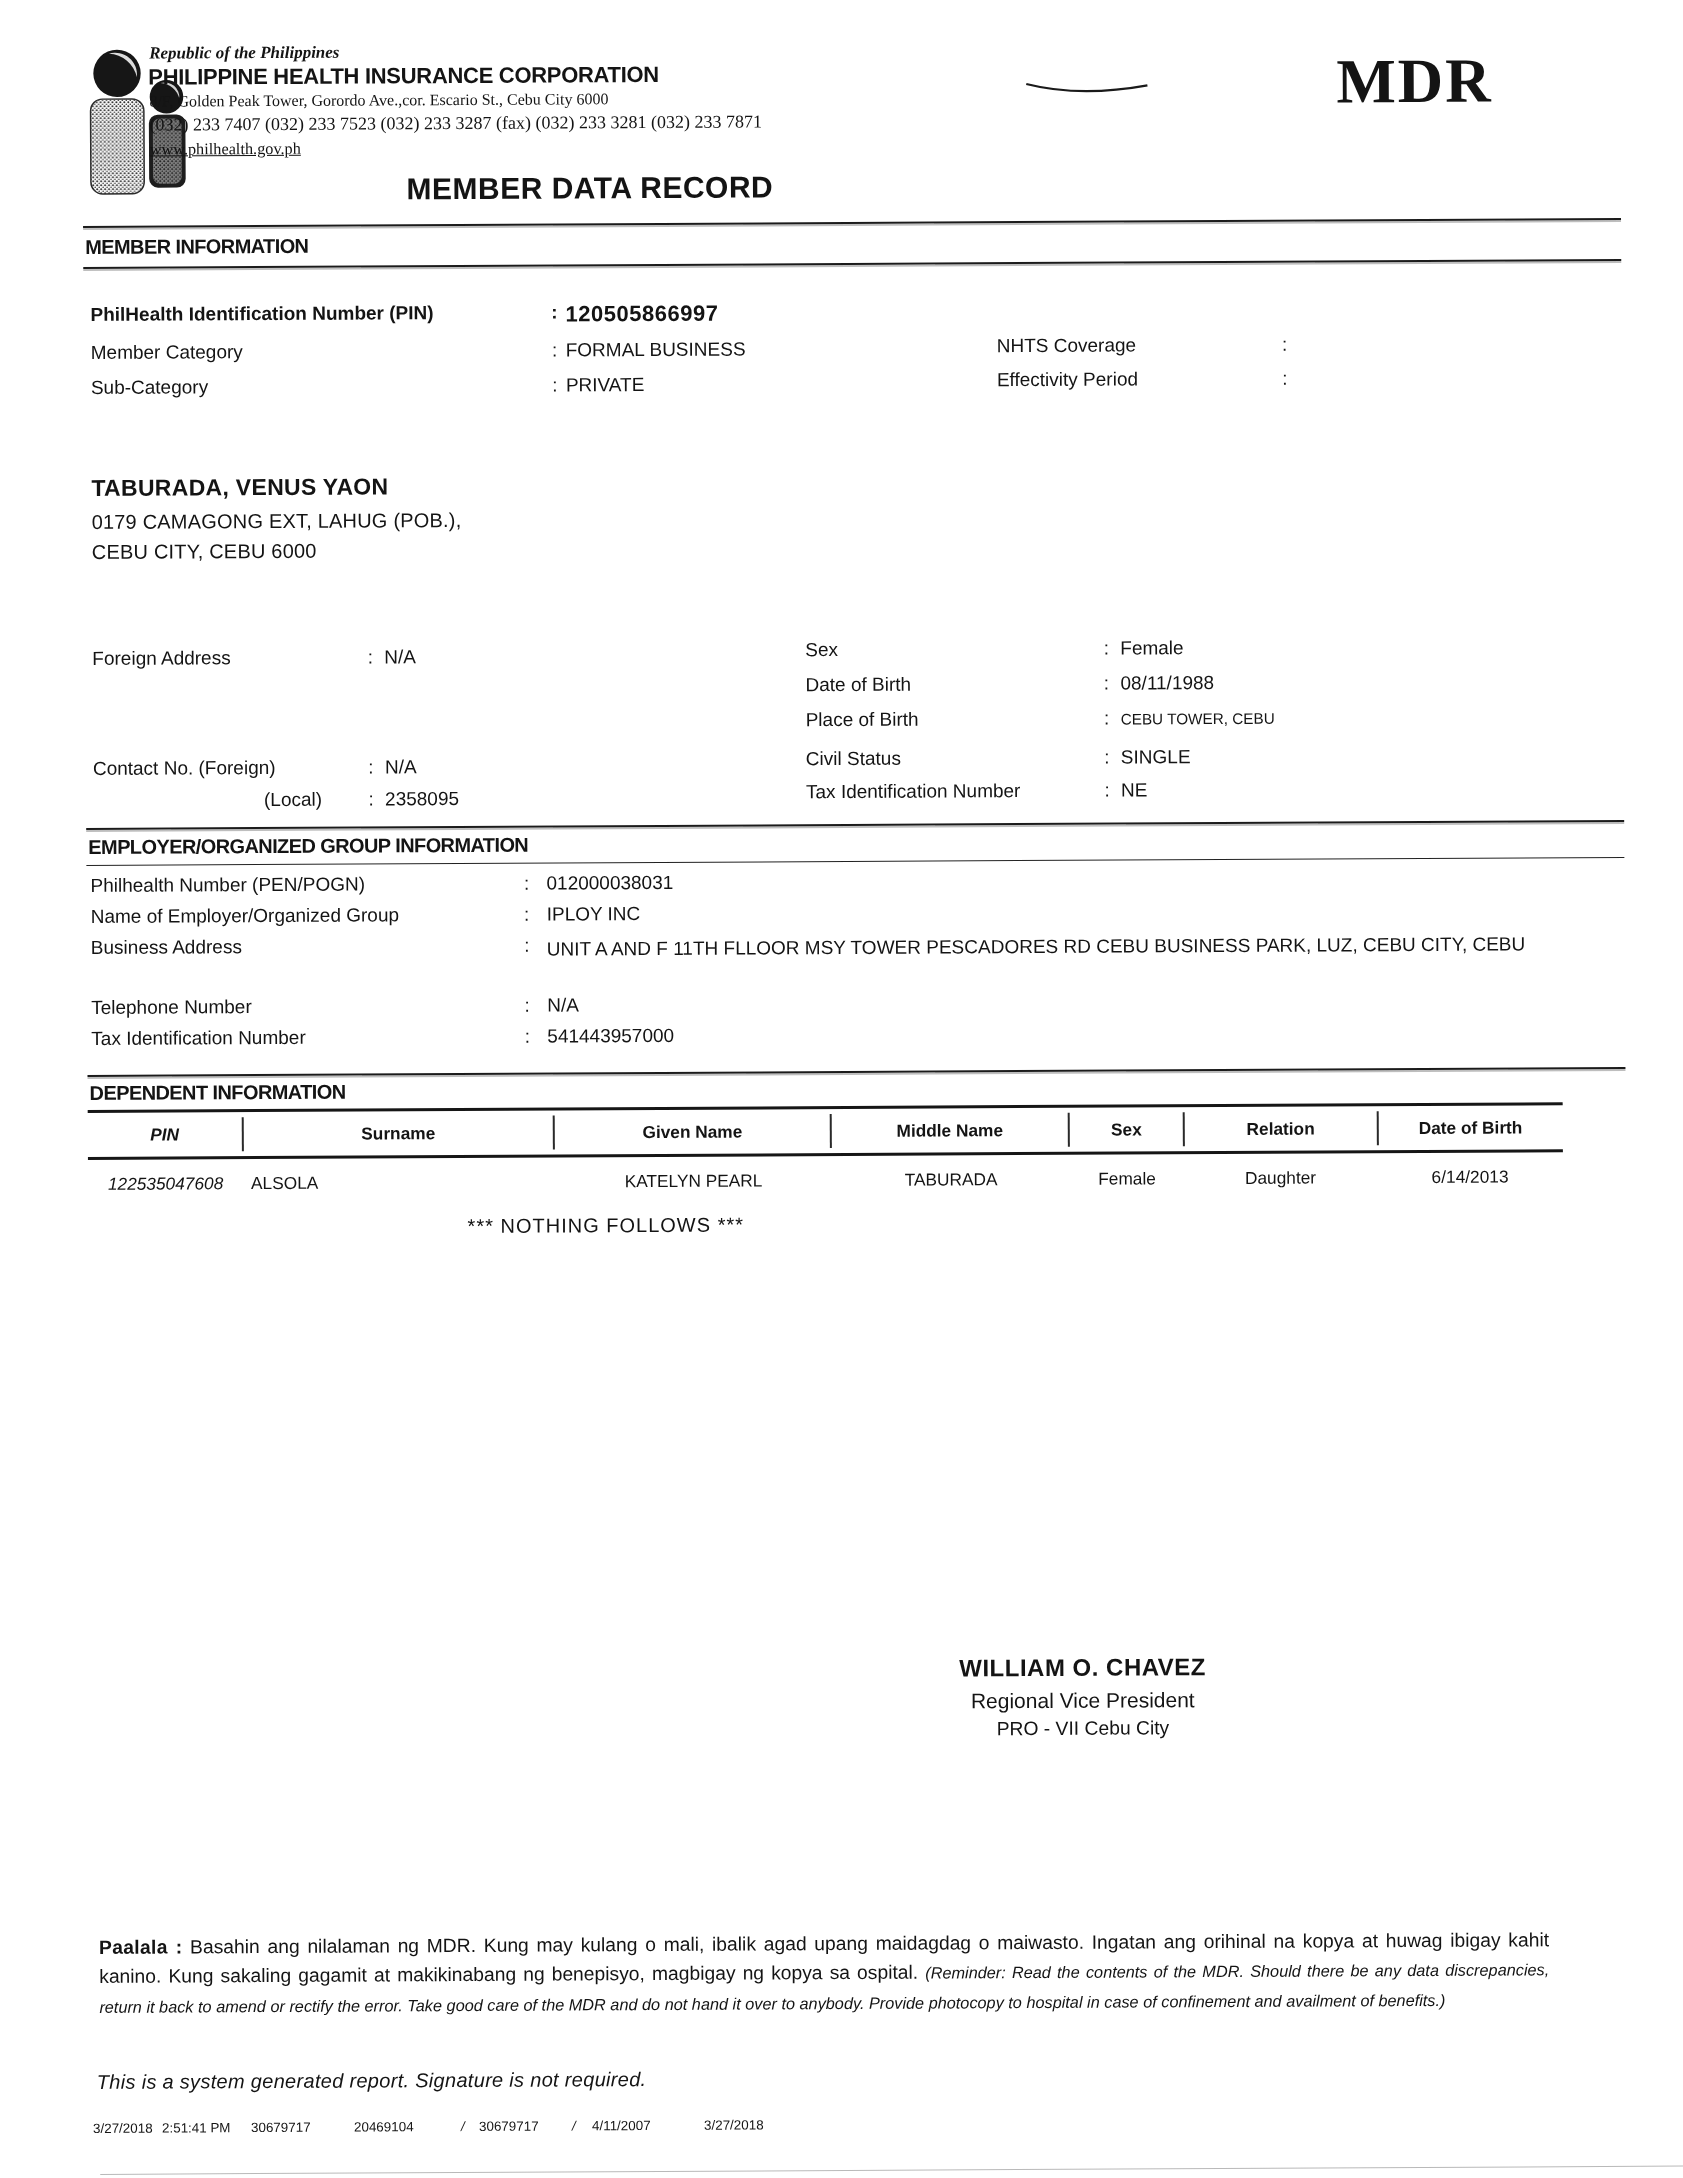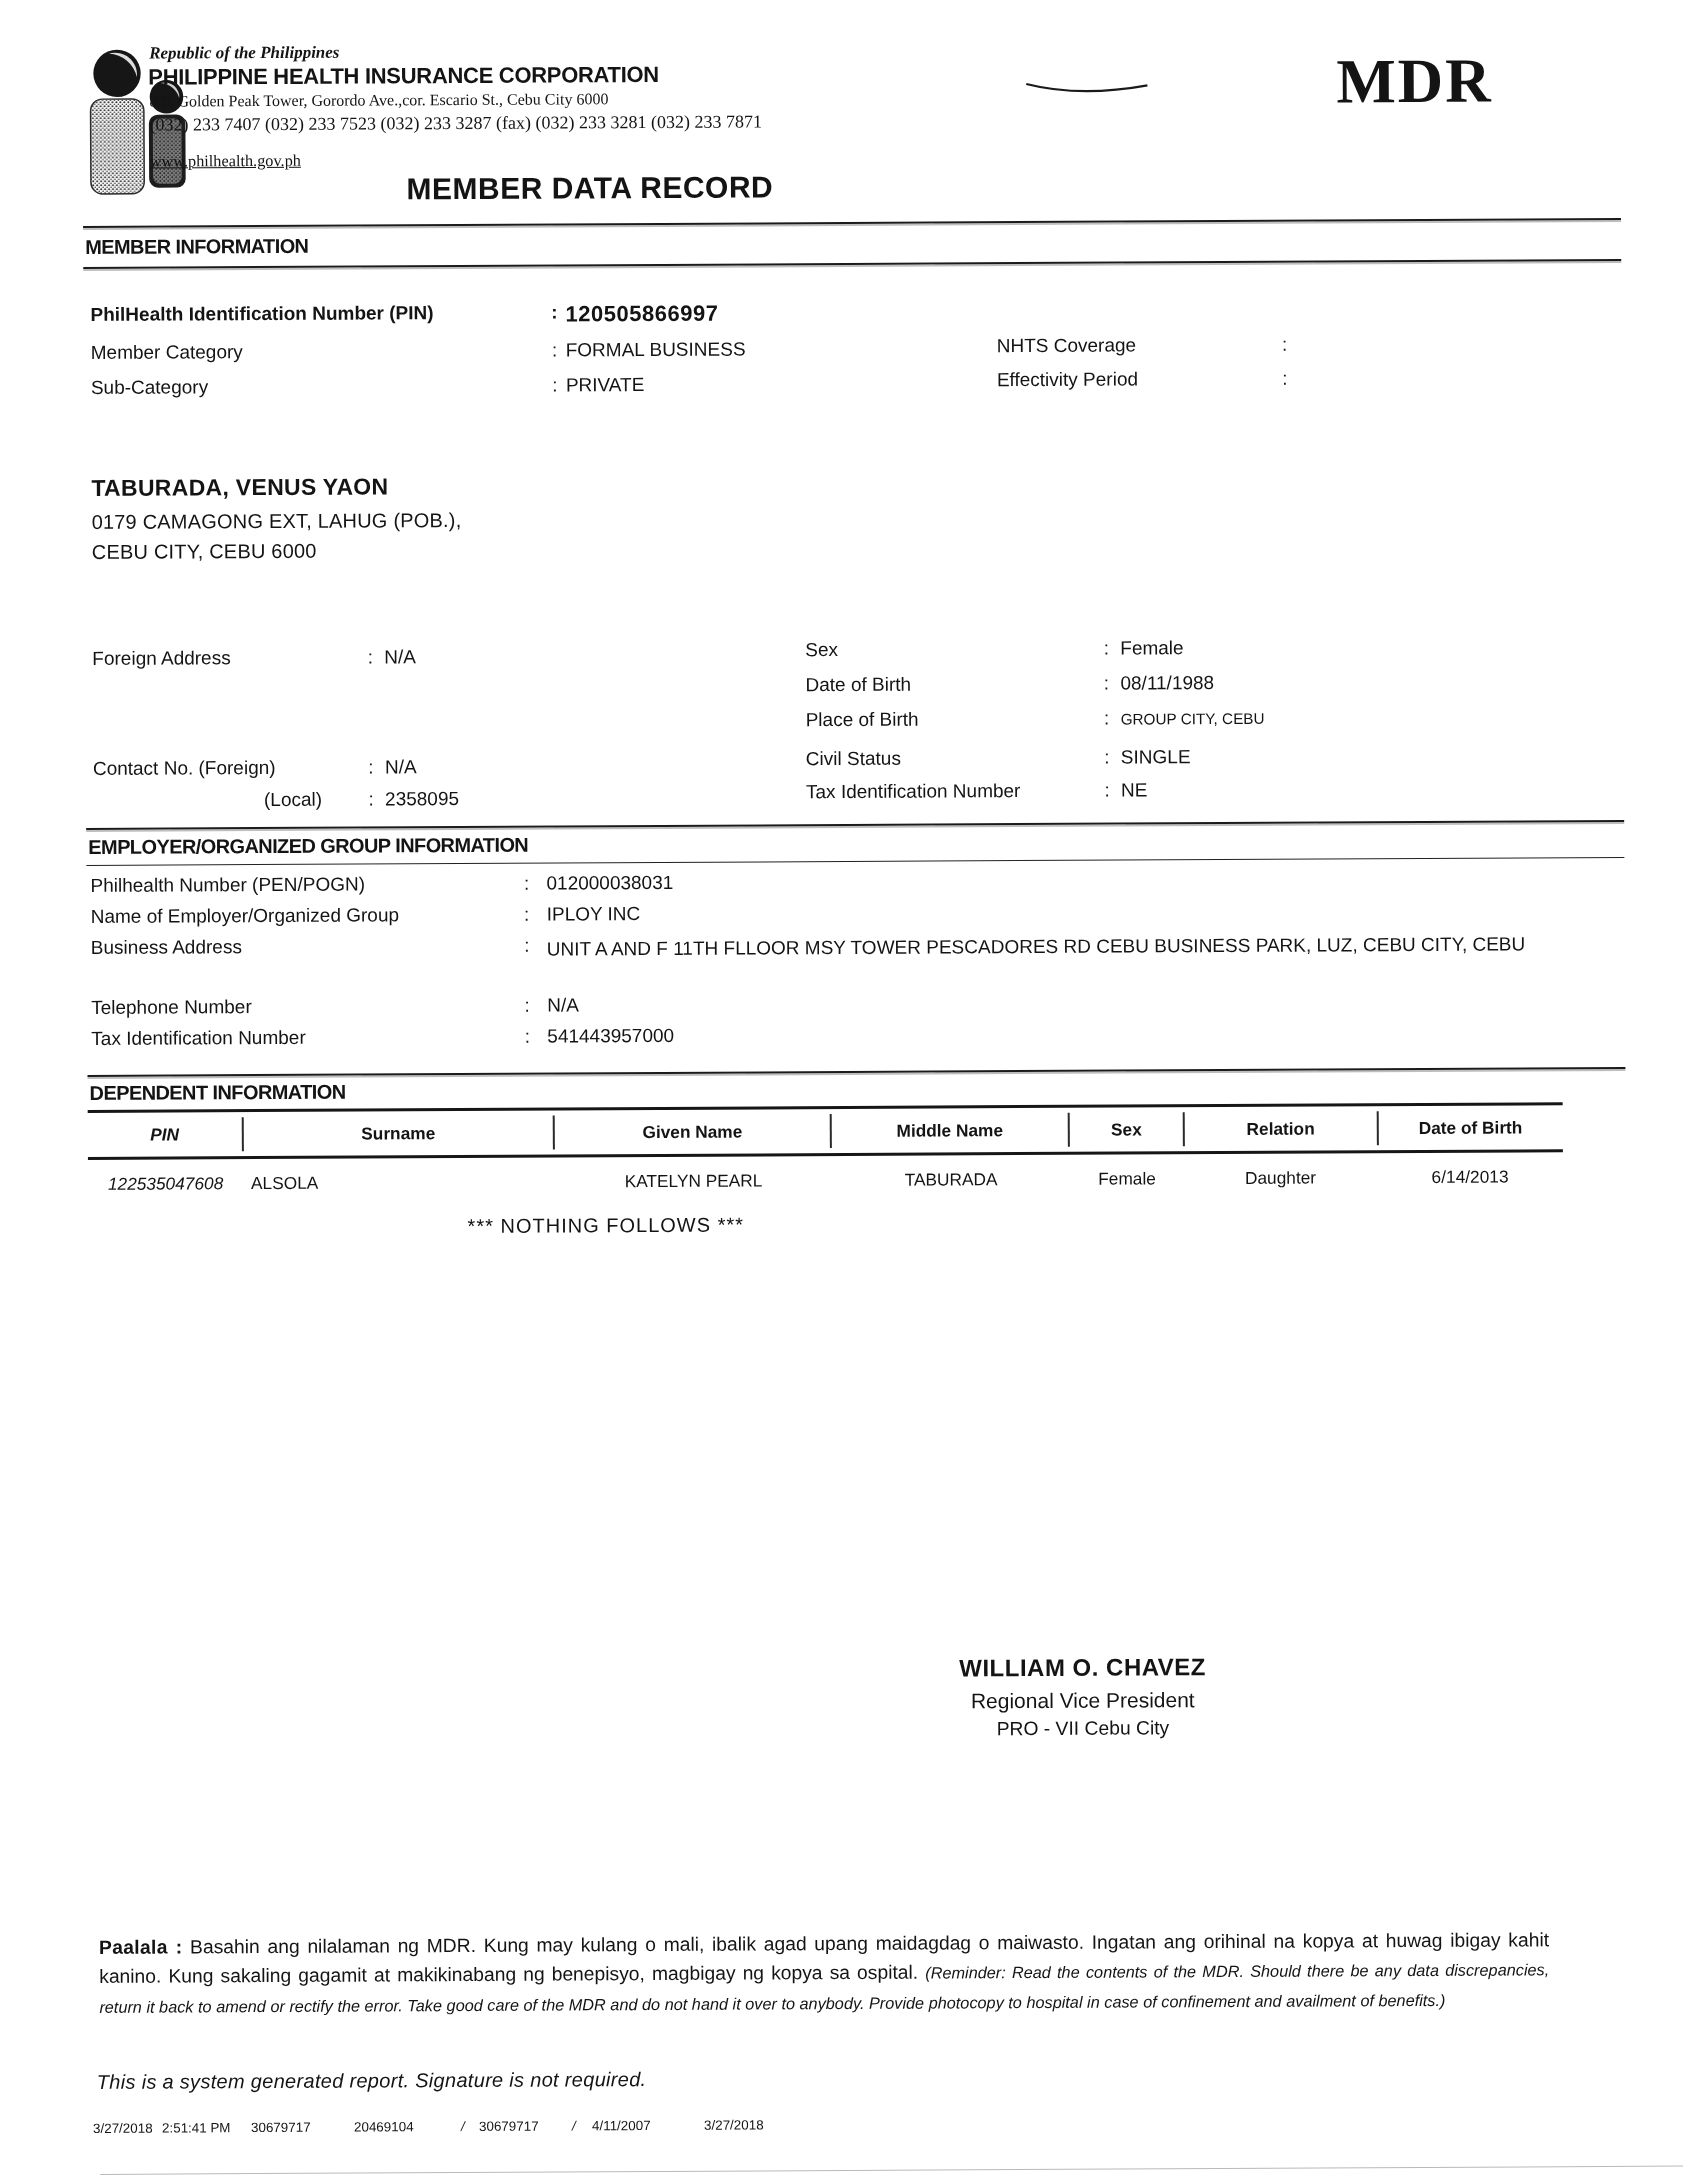--- a/index.html
+++ b/index.html
@@ -11,21 +11,21 @@
   .scan{position:absolute;inset:0;transform:rotate(-0.3deg);transform-origin:50% 45%;}
   .abs{position:absolute;}
   .serif{font-family:"Liberation Serif",serif;}
   .b{font-weight:bold;}
 
   
   .republic{font-size:17px;font-weight:bold;font-style:italic;}
   .corp{font-size:22px;font-weight:bold;letter-spacing:-0.3px;}
   .hq{font-size:16px;}
   .phones{font-size:18px;}
-  .website{font-size:16.3px;text-decoration:underline;margin-top:12px;}
+  .website{font-size:16.3px;text-decoration:underline;}
   .mdr{font-size:63px;font-weight:bold;letter-spacing:2px;}
 
   .doc-title{font-size:30px;font-weight:bold;letter-spacing:0.5px;}
   .sec-title{font-size:20px;font-weight:bold;letter-spacing:-0.6px;}
 
   .hline{position:absolute;height:0;border-top:2px solid #1b1b1b;box-shadow:0 2px 0 rgba(20,20,20,.28);}
   .hline.thin{border-top:1.5px solid #222;box-shadow:none;}
   .hline.faint{border-top:1px solid #b9b9b9;box-shadow:none;}
 
   .frow{position:absolute;display:flex;font-size:19px;}
@@ -152,21 +152,21 @@
       <span class="val">Female</span>
     </div>
     <div class="frow" style="left:807px;top:674px;">
       <span class="lbl" style="width:287px;">Date of Birth</span>
       <span class="colon" style="width:28px;">:</span>
       <span class="val">08/11/1988</span>
     </div>
     <div class="frow" style="left:807px;top:709px;">
       <span class="lbl" style="width:287px;">Place of Birth</span>
       <span class="colon" style="width:28px;">:</span>
-      <span class="val" style="font-size:15.3px;padding-top:3px;">GROUP CITY, CEBU</span>
+      <span class="val" style="font-size:15.3px;padding-top:3px;">CEBU TOWER, CEBU</span>
     </div>
 
     <div class="frow" style="left:94px;top:754px;">
       <span class="lbl" style="width:264px;">Contact No. (Foreign)</span>
       <span class="colon" style="width:28px;">:</span>
       <span class="val">N/A</span>
     </div>
     <div class="frow" style="left:94px;top:786px;">
       <span class="lbl" style="width:264px;text-align:right;padding-right:35px;box-sizing:border-box;">(Local)</span>
       <span class="colon" style="width:28px;">:</span>

